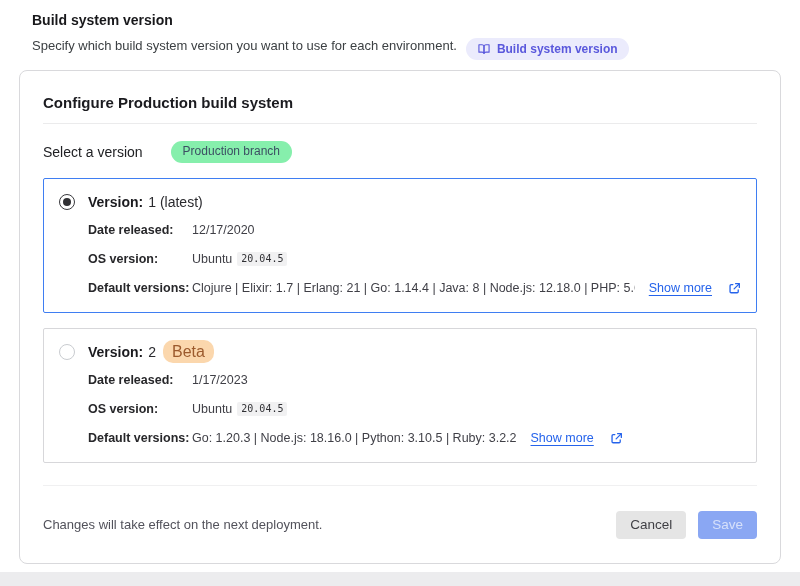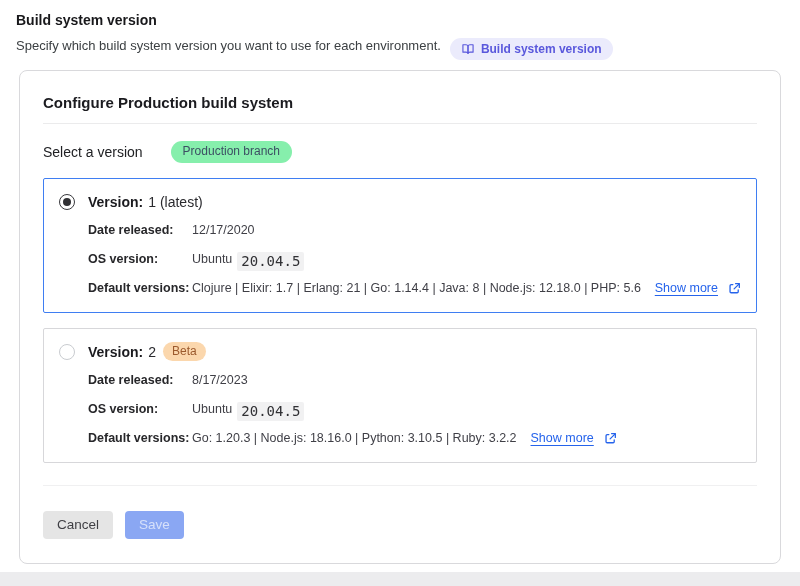--- a/index.html
+++ b/index.html
@@ -3,21 +3,21 @@
 <meta charset="utf-8">
 <style>
   * { box-sizing: border-box; }
   html,body { margin:0; padding:0; }
   body {
     width:800px; height:586px; overflow:hidden; background:#ffffff;
     font-family:"Liberation Sans", sans-serif; color:#202124;
     display:flex; flex-direction:column;
   }
   
-  .page-header { padding:12px 16px 0 16px; }
+  .page-header { padding:12px 16px 0 16px;margin-left:16px; }
   .page-title { font-size:14px; font-weight:700; color:#18181b; margin:0 0 10px 0; }
   .page-desc-row { display:flex; gap:9px; font-size:13px; color:#3c4043; }
   .doc-badge {
     display:inline-flex; align-items:center; gap:6px; background:#ebebfc; color:#5a58dc;
     font-size:12px; font-weight:600; padding:4px 11px; border-radius:12px; cursor:pointer;
   }
   .doc-badge svg { display:block; }
   
   .main-card {
     margin:10px 11px 0 19px; width:762px; height:494px; background:#fff;
@@ -40,33 +40,33 @@
   .radio.on  { border:1.5px solid #3a3a3e; }
   .radio.on::after {
     content:""; position:absolute; left:50%; top:50%; width:8px; height:8px; margin:-4px 0 0 -4px;
     border-radius:50%; background:#2f2f33;
   }
   .radio.off { border:1.5px solid #c9ccd0; }
   .version-line { font-size:14px; display:flex; align-items:center; }
   .version-label { font-weight:700; color:#1b1b1f; }
   .version-value { margin-left:5px; color:#2a2a2e; }
   .beta-badge {
-    background:#fbd7ad; color:#9c5a2d; font-size:12px; font-weight:500;
+    background:#fbd7ad; color:#9c5a2d; font-size:16px; font-weight:500;
     padding:3px 9px; border-radius:10px; margin-left:7px; line-height:1.1;
   }
   .detail-row { display:flex; align-items:flex-start; margin-top:11px; padding-left:29px; font-size:12.5px; height:18px; }
   .detail-label { font-weight:700; color:#27272a; width:104px; flex:none; }
   .detail-value { color:#3f3f46; }
   .code-chip {
-    font-family:"DejaVu Sans Mono", monospace; font-size:14px; color:#303034;
+    font-family:"DejaVu Sans Mono", monospace; font-size:10px; color:#303034;
     background:#f1f1f2; padding:1px 4px 2px 4px; border-radius:2px; margin-left:5px;
   }
   .defaults-value { white-space:nowrap; overflow:hidden; flex:0 1 auto; }
   .show-more {
-    margin-left:14px; display:inline-flex; align-items:center; gap:10px;
+    margin-left:14px; display:inline-flex; align-items:center; gap:16px;
     color:#2563eb; font-size:12.5px; white-space:nowrap; cursor:pointer; text-decoration:none;
   }
   .show-more .sm-label { text-decoration:underline; text-underline-offset:3px; }
   .show-more svg { display:block; }
   
   .card-footer-divider { border-top:1px solid #f0f0f1; margin:0 23px; height:0; }
   .card-footer { height:77px; display:flex; align-items:center; justify-content:space-between; padding:0 23px; }
   .footer-note { font-size:13px; color:#52525b; }
   .footer-actions { display:flex; align-items:center; gap:12px; }
   .btn {
@@ -144,21 +144,21 @@
       <div class="option-header">
         <span class="radio off"></span>
         <span class="version-line">
           <span class="version-label">Version:</span>
           <span class="version-value">2</span>
           <span class="beta-badge">Beta</span>
         </span>
       </div>
       <div class="detail-row">
         <span class="detail-label">Date released:</span>
-        <span class="detail-value">8/17/2023</span>
+        <span class="detail-value">1/17/2023</span>
       </div>
       <div class="detail-row">
         <span class="detail-label">OS version:</span>
         <span class="detail-value">Ubuntu</span>
         <span class="code-chip">20.04.5</span>
       </div>
       <div class="detail-row">
         <span class="detail-label">Default versions:</span>
         <span class="detail-value defaults-value">Go: 1.20.3 | Node.js: 18.16.0 | Python: 3.10.5 | Ruby: 3.2.2</span>
         <a class="show-more">
@@ -170,20 +170,21 @@
               <path d="M12 2L6.6 7.4"></path>
             </svg>
           </span>
         </a>
       </div>
     </div>
   </div>
 
   <div class="card-footer-divider"></div>
   <div class="card-footer">
+    <span class="footer-note">Changes will take effect on the next deployment.</span>
     <span class="footer-actions">
       <button class="btn btn-cancel">Cancel</button>
       <button class="btn btn-save">Save</button>
     </span>
   </div>
 </div>
 
 <div class="bottom-strip"></div>
 
 </body></html>

